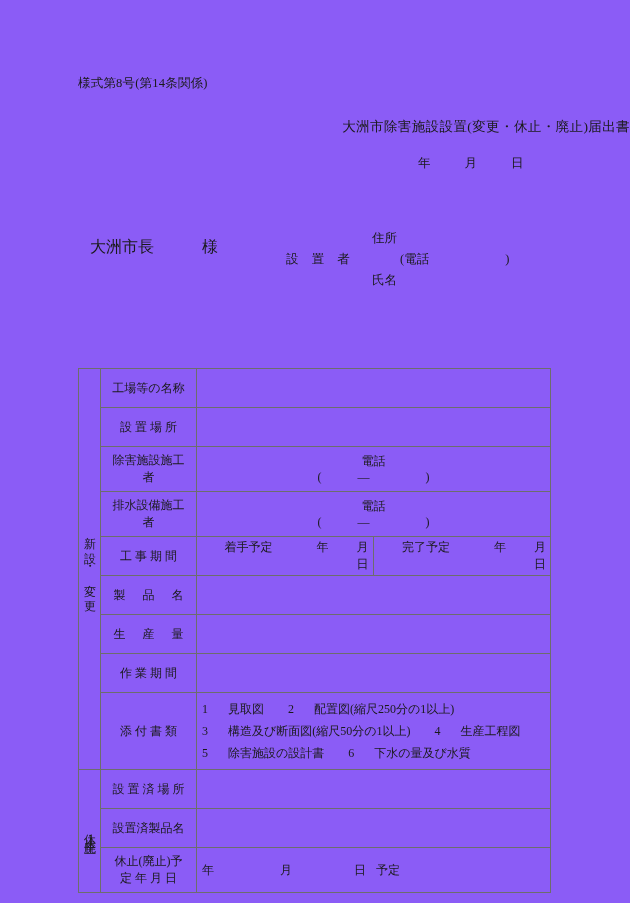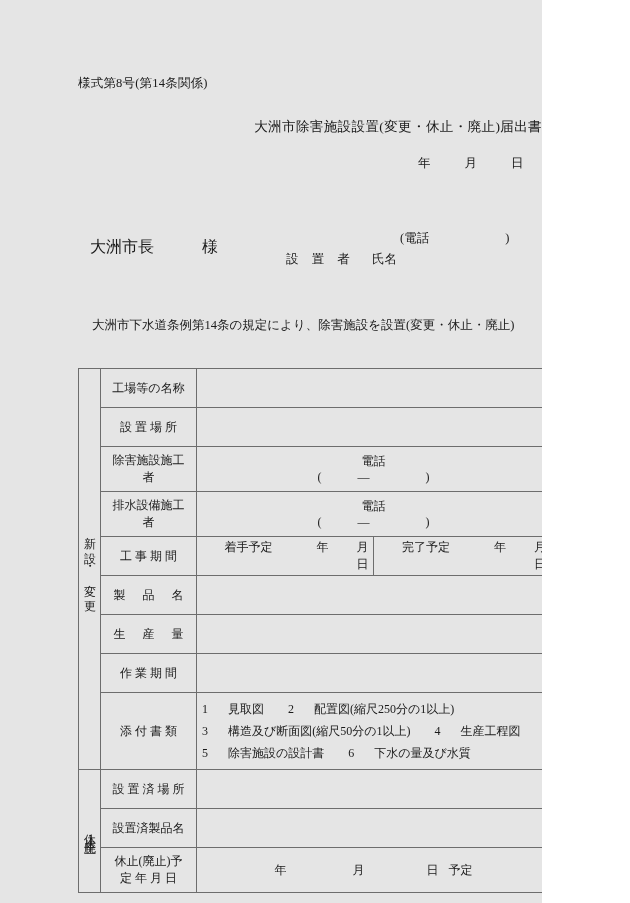--- a/index.html
+++ b/index.html
@@ -12,24 +12,24 @@
     width: 630px;
     height: 903px;
     position: relative;
     font-family: "Liberation Serif", "DejaVu Serif", serif;
     color: #1a1a1a;
     -webkit-font-smoothing: antialiased;
   }
   .page {
     position: absolute;
     inset: 0;
-    width: 542px;
+    width: 630px;
     height: 903px;
     overflow: hidden;
-    background: #e5e5e5;
+    background: #8b5cf6;
   }
 
   
   .form-no {
     position: absolute;
     left: 78px;
     top: 75px;
     font-size: 12.5px;
     letter-spacing: 0.2px;
     white-space: nowrap;
@@ -187,21 +187,21 @@
     font-size: 12px;
     line-height: 22px;
     padding: 8px 0 8px 12px;
     white-space: nowrap;
   }
   .attach-cell .num { display: inline-block; width: 26px; }
   .attach-cell .mid-gap { display: inline-block; width: 24px; }
 
   
   .stop-date-cell {
-    text-align: center;
+    text-align: left;
     font-size: 12px;
     white-space: nowrap;
     padding: 10px 0;
   }
   .stop-date-cell .g1 { display: inline-block; width: 66px; }
   .stop-date-cell .g2 { display: inline-block; width: 62px; }
   .stop-date-cell .g3 { display: inline-block; width: 10px; }
 </style>
 </head>
 <body>
@@ -216,31 +216,34 @@
     <span>年</span><span class="gap"></span><span>月</span><span class="gap"></span><span>日</span>
   </div>
 
   <div class="addressee">
     <span>大洲市長</span><span class="sama-gap"></span><span>様</span>
   </div>
 
   <div class="installer">
     <div class="lbl-setchi">設 置 者</div>
     <div class="fields">
+      <div class="f-row">
+        <span>住所</span>
+      </div>
       <div class="f-row tel-row">
         <span>(電話</span><span class="tel-gap"></span><span>)</span>
       </div>
       <div class="f-row">
         <span>氏名</span>
       </div>
     </div>
   </div>
 
   <div class="body-para">
-    <span>大洲市下水道条例第14条の規定により、除害施設を設置(変更・休止・廃止)</span><br>
+    <br>
   </div>
 
   <table class="form-table">
     <colgroup>
       <col class="c-group">
       <col class="c-label">
       <col class="c-val">
     </colgroup>
     <tbody>
 

